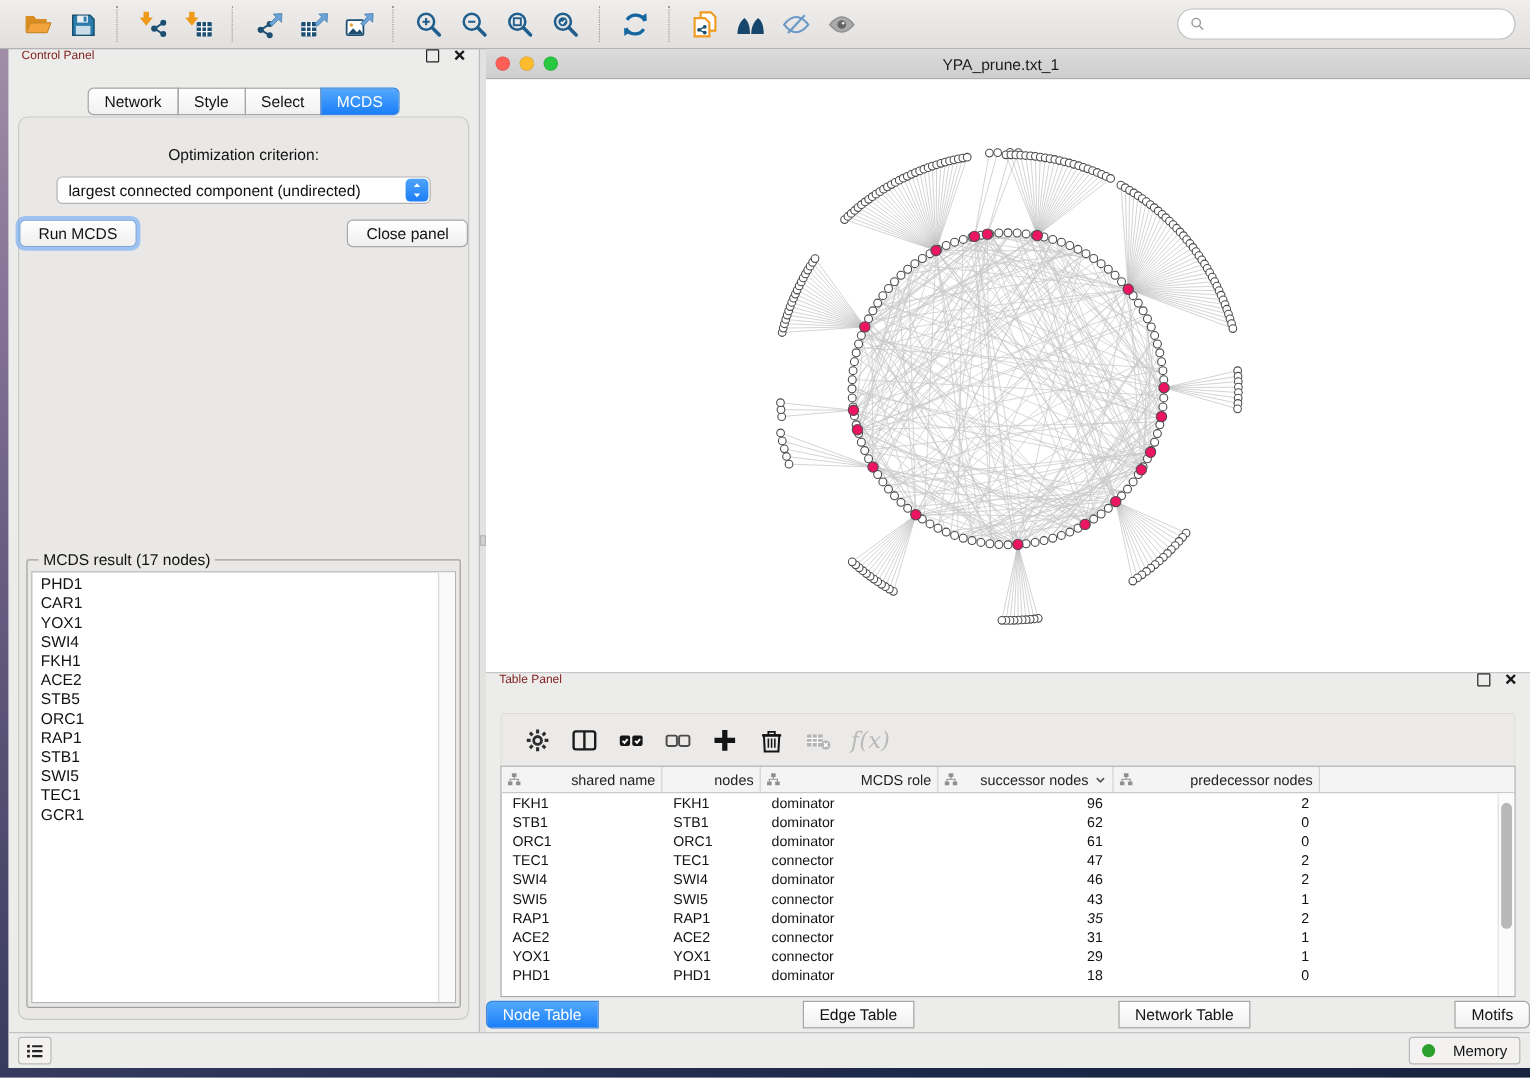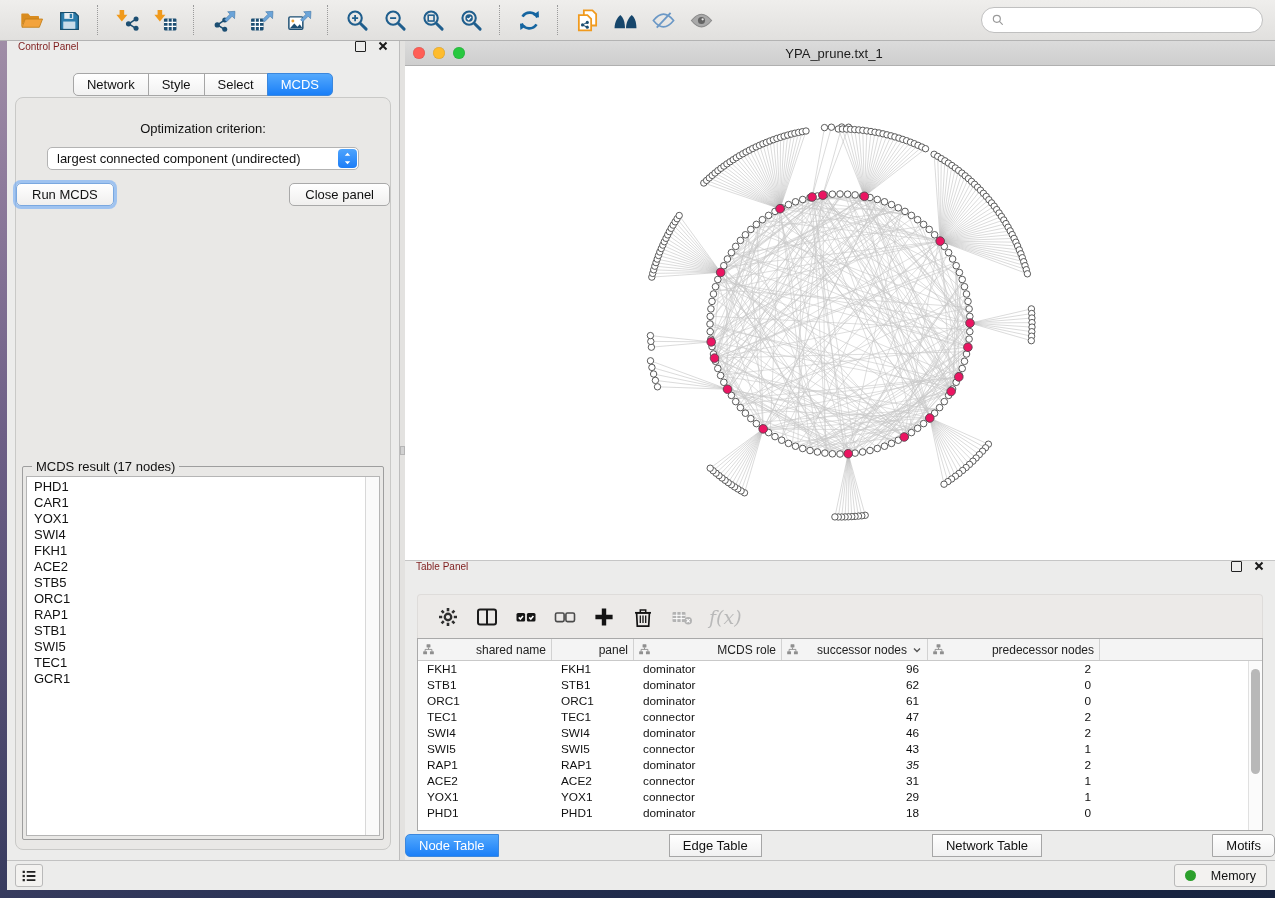--- a/index.html
+++ b/index.html
@@ -1127,21 +1127,21 @@
                   <rect x="3.9" y="0.4" width="4.2" height="3.4" rx=".5"></rect>
                   <rect x="0.2" y="7.9" width="4.2" height="3.4" rx=".5"></rect>
                   <rect x="7.6" y="7.9" width="4.2" height="3.4" rx=".5"></rect>
                 </g>
                 <path d="M6 3.8v2.1M2.3 7.9V5.9h7.4v2" fill="none" stroke="#8f8f8f" stroke-width="1"></path>
               </svg>
             </span>
             <span class="lbl">shared name</span>
           </div>
           <div class="th" style="width: 82px;">
-            <span class="lbl">panel</span>
+            <span class="lbl">nodes</span>
           </div>
           <div class="th" style="width: 148px;">
             <span style="display: flex;">
               <svg viewBox="0 0 12 12" width="11" height="11">
                 <g fill="#8f8f8f">
                   <rect x="3.9" y="0.4" width="4.2" height="3.4" rx=".5"></rect>
                   <rect x="0.2" y="7.9" width="4.2" height="3.4" rx=".5"></rect>
                   <rect x="7.6" y="7.9" width="4.2" height="3.4" rx=".5"></rect>
                 </g>
                 <path d="M6 3.8v2.1M2.3 7.9V5.9h7.4v2" fill="none" stroke="#8f8f8f" stroke-width="1"></path>

